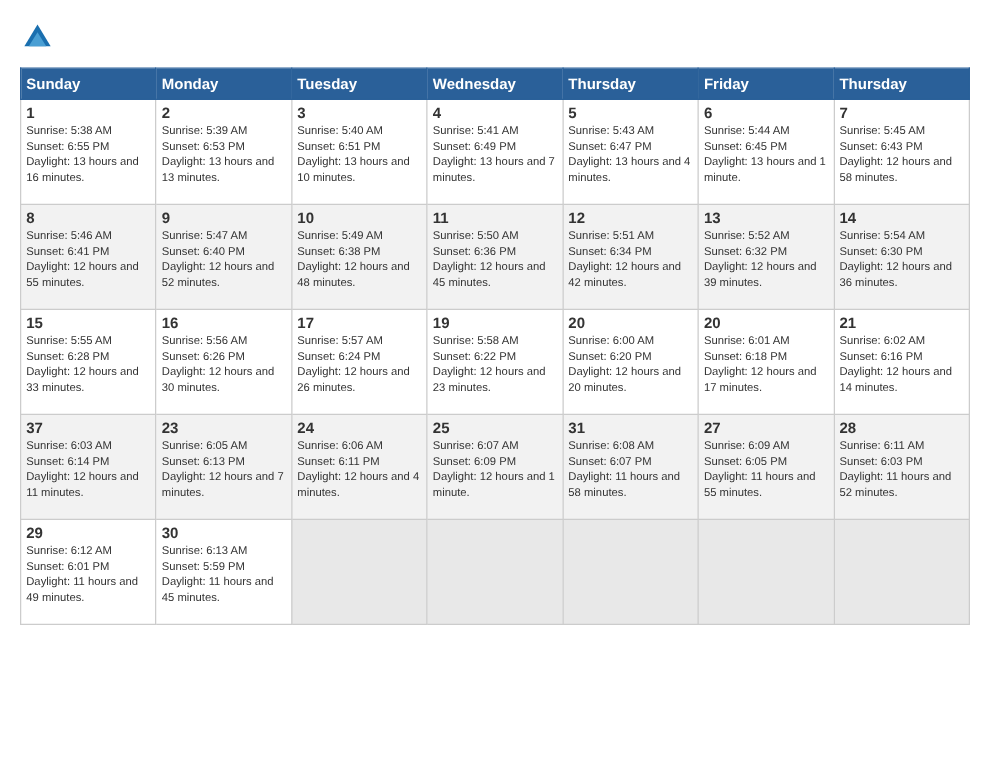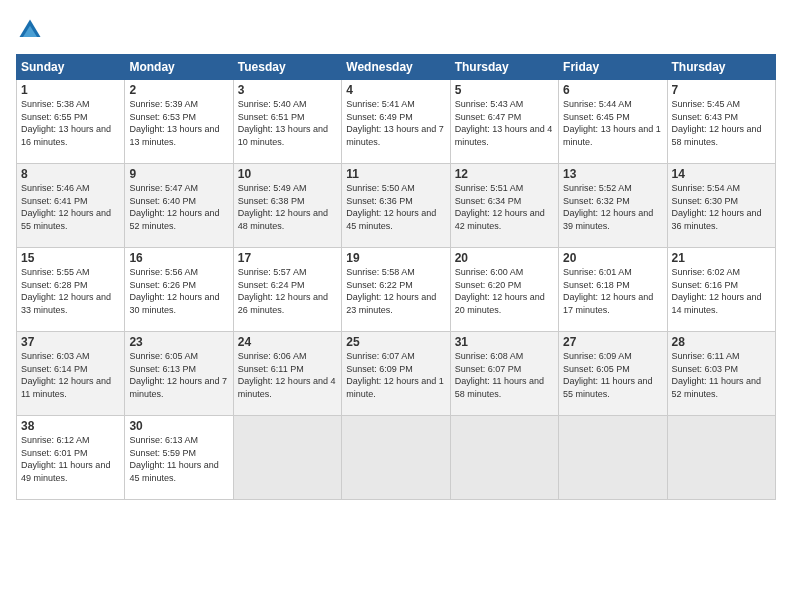--- a/index.html
+++ b/index.html
@@ -158,21 +158,21 @@
         <tr>
           <td><span class="day-num">37</span><span class="day-detail">Sunrise: 6:03 AM<br>Sunset: 6:14 PM<br>Daylight: 12 hours and 11 minutes.</span></td>
           <td><span class="day-num">23</span><span class="day-detail">Sunrise: 6:05 AM<br>Sunset: 6:13 PM<br>Daylight: 12 hours and 7 minutes.</span></td>
           <td><span class="day-num">24</span><span class="day-detail">Sunrise: 6:06 AM<br>Sunset: 6:11 PM<br>Daylight: 12 hours and 4 minutes.</span></td>
           <td><span class="day-num">25</span><span class="day-detail">Sunrise: 6:07 AM<br>Sunset: 6:09 PM<br>Daylight: 12 hours and 1 minute.</span></td>
           <td><span class="day-num">31</span><span class="day-detail">Sunrise: 6:08 AM<br>Sunset: 6:07 PM<br>Daylight: 11 hours and 58 minutes.</span></td>
           <td><span class="day-num">27</span><span class="day-detail">Sunrise: 6:09 AM<br>Sunset: 6:05 PM<br>Daylight: 11 hours and 55 minutes.</span></td>
           <td><span class="day-num">28</span><span class="day-detail">Sunrise: 6:11 AM<br>Sunset: 6:03 PM<br>Daylight: 11 hours and 52 minutes.</span></td>
         </tr>
         <tr>
-          <td><span class="day-num">38</span><span class="day-detail">Sunrise: 6:12 AM<br>Sunset: 6:01 PM<br>Daylight: 11 hours and 49 minutes.</span></td>
+          <td><span class="day-num">29</span><span class="day-detail">Sunrise: 6:12 AM<br>Sunset: 6:01 PM<br>Daylight: 11 hours and 49 minutes.</span></td>
           <td><span class="day-num">30</span><span class="day-detail">Sunrise: 6:13 AM<br>Sunset: 5:59 PM<br>Daylight: 11 hours and 45 minutes.</span></td>
           <td class="empty"></td>
           <td class="empty"></td>
           <td class="empty"></td>
           <td class="empty"></td>
           <td class="empty"></td>
         </tr>
       </tbody>
   </table>
 </div>

